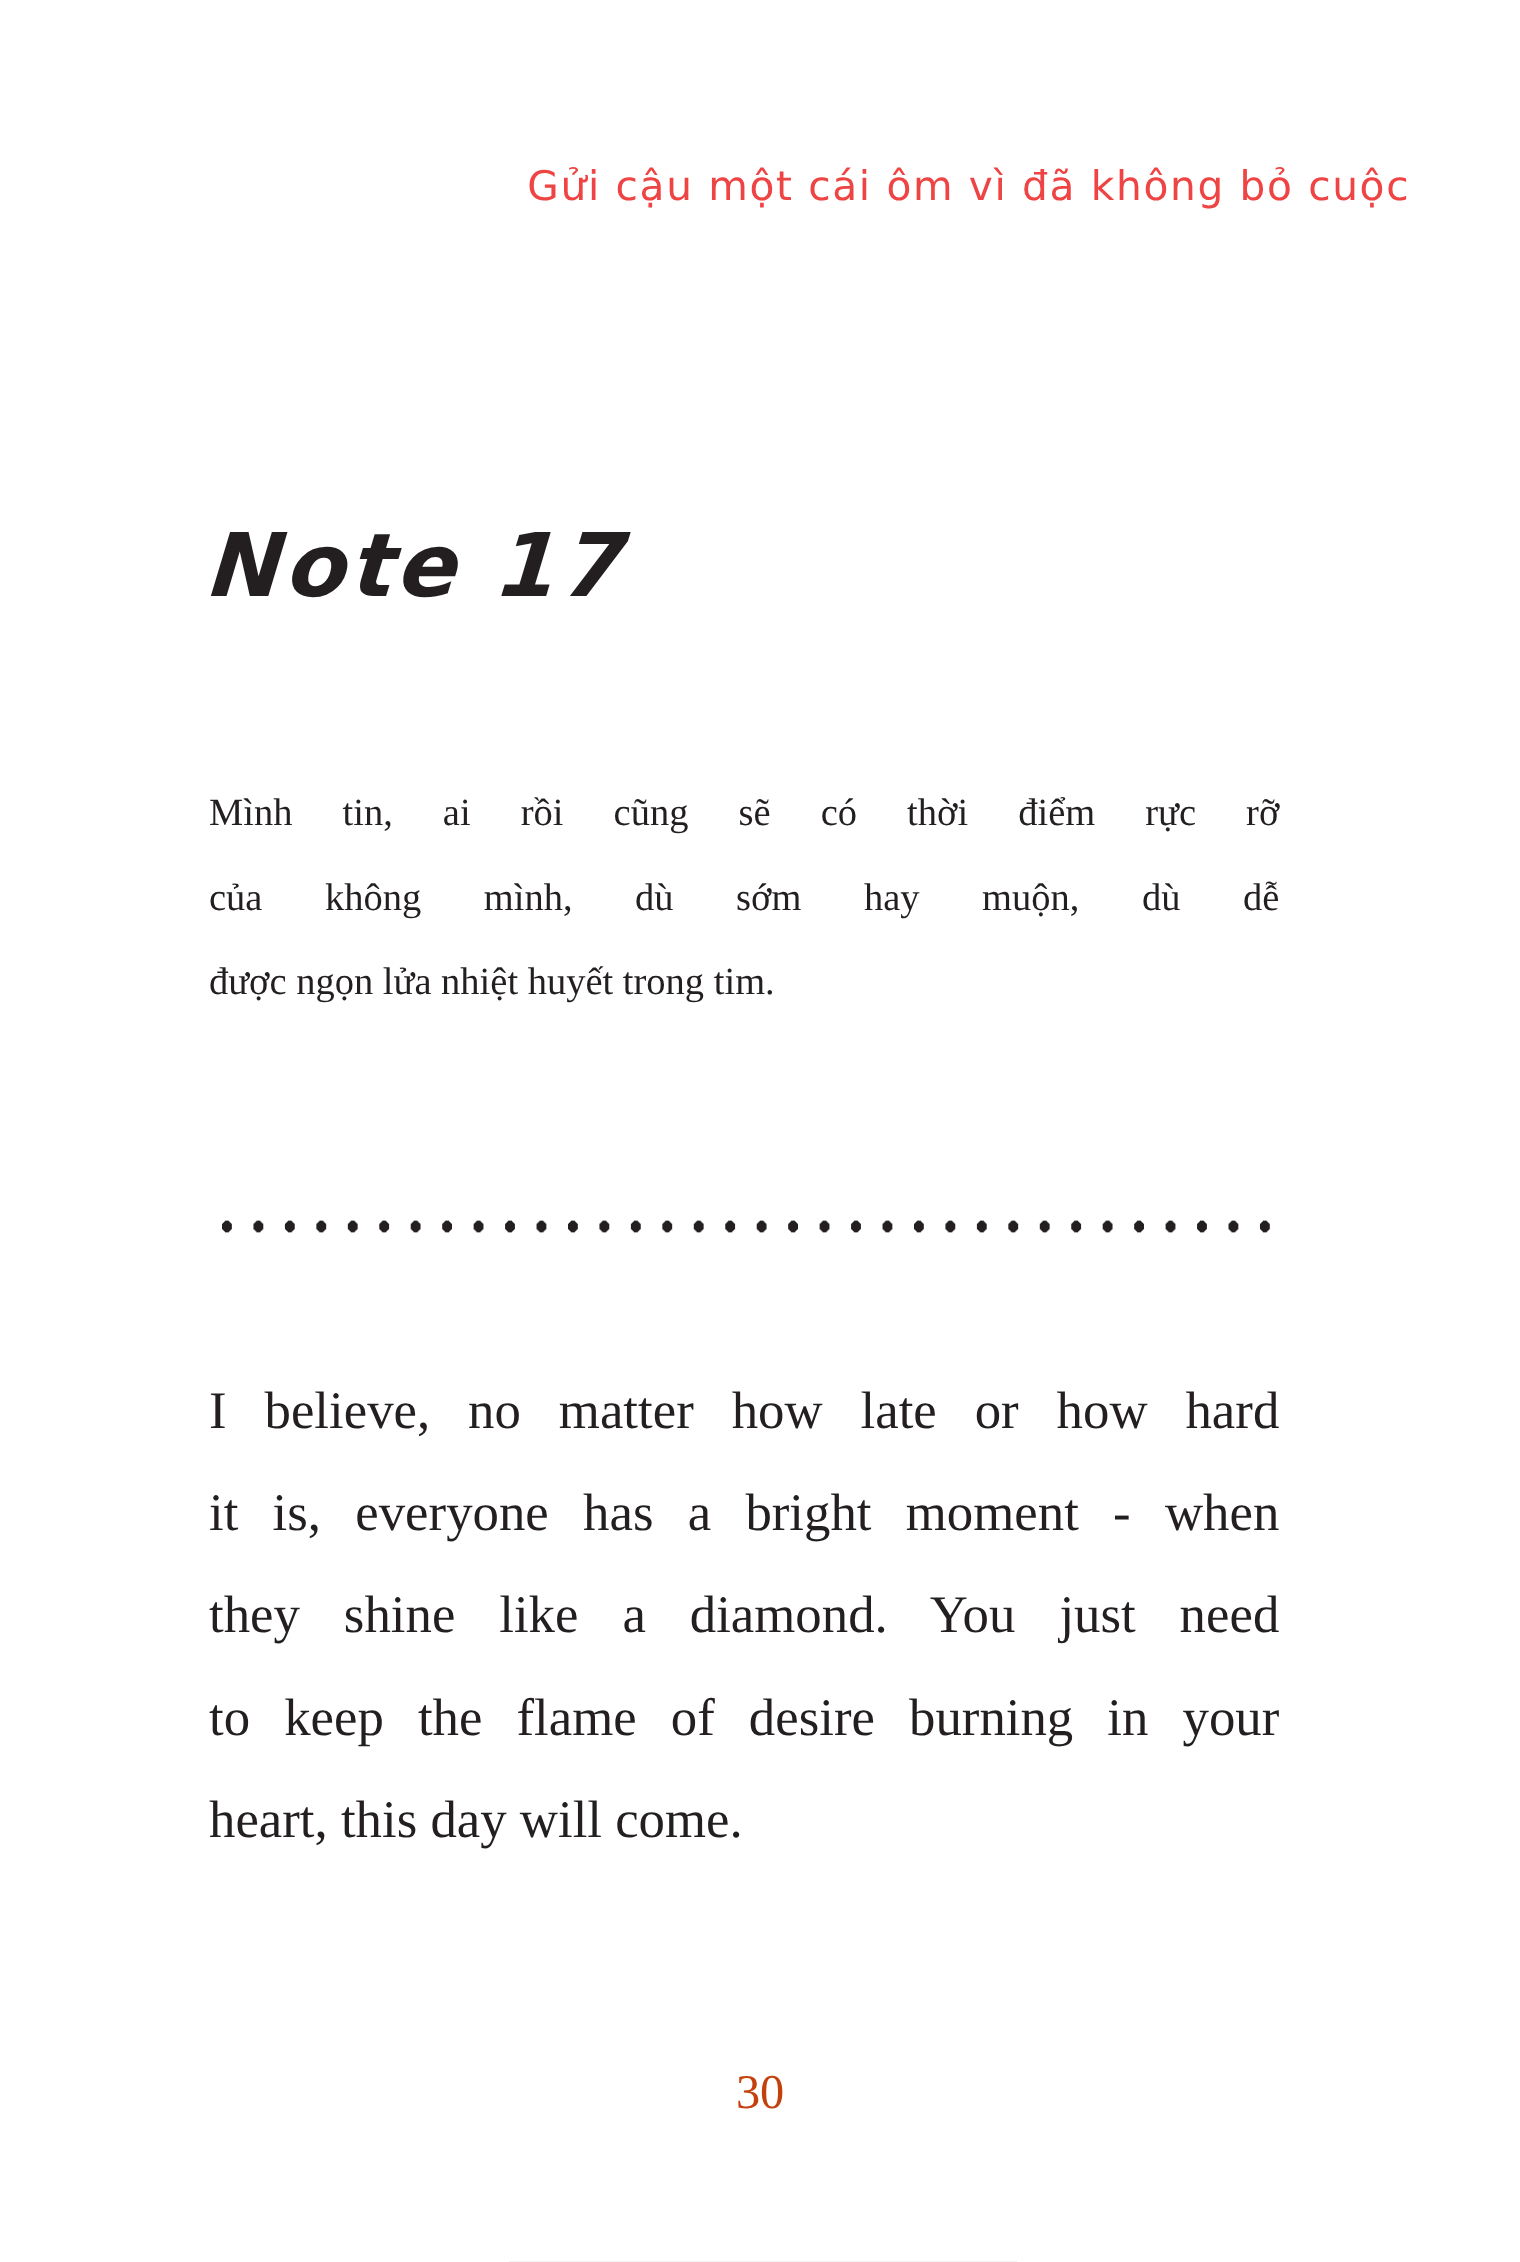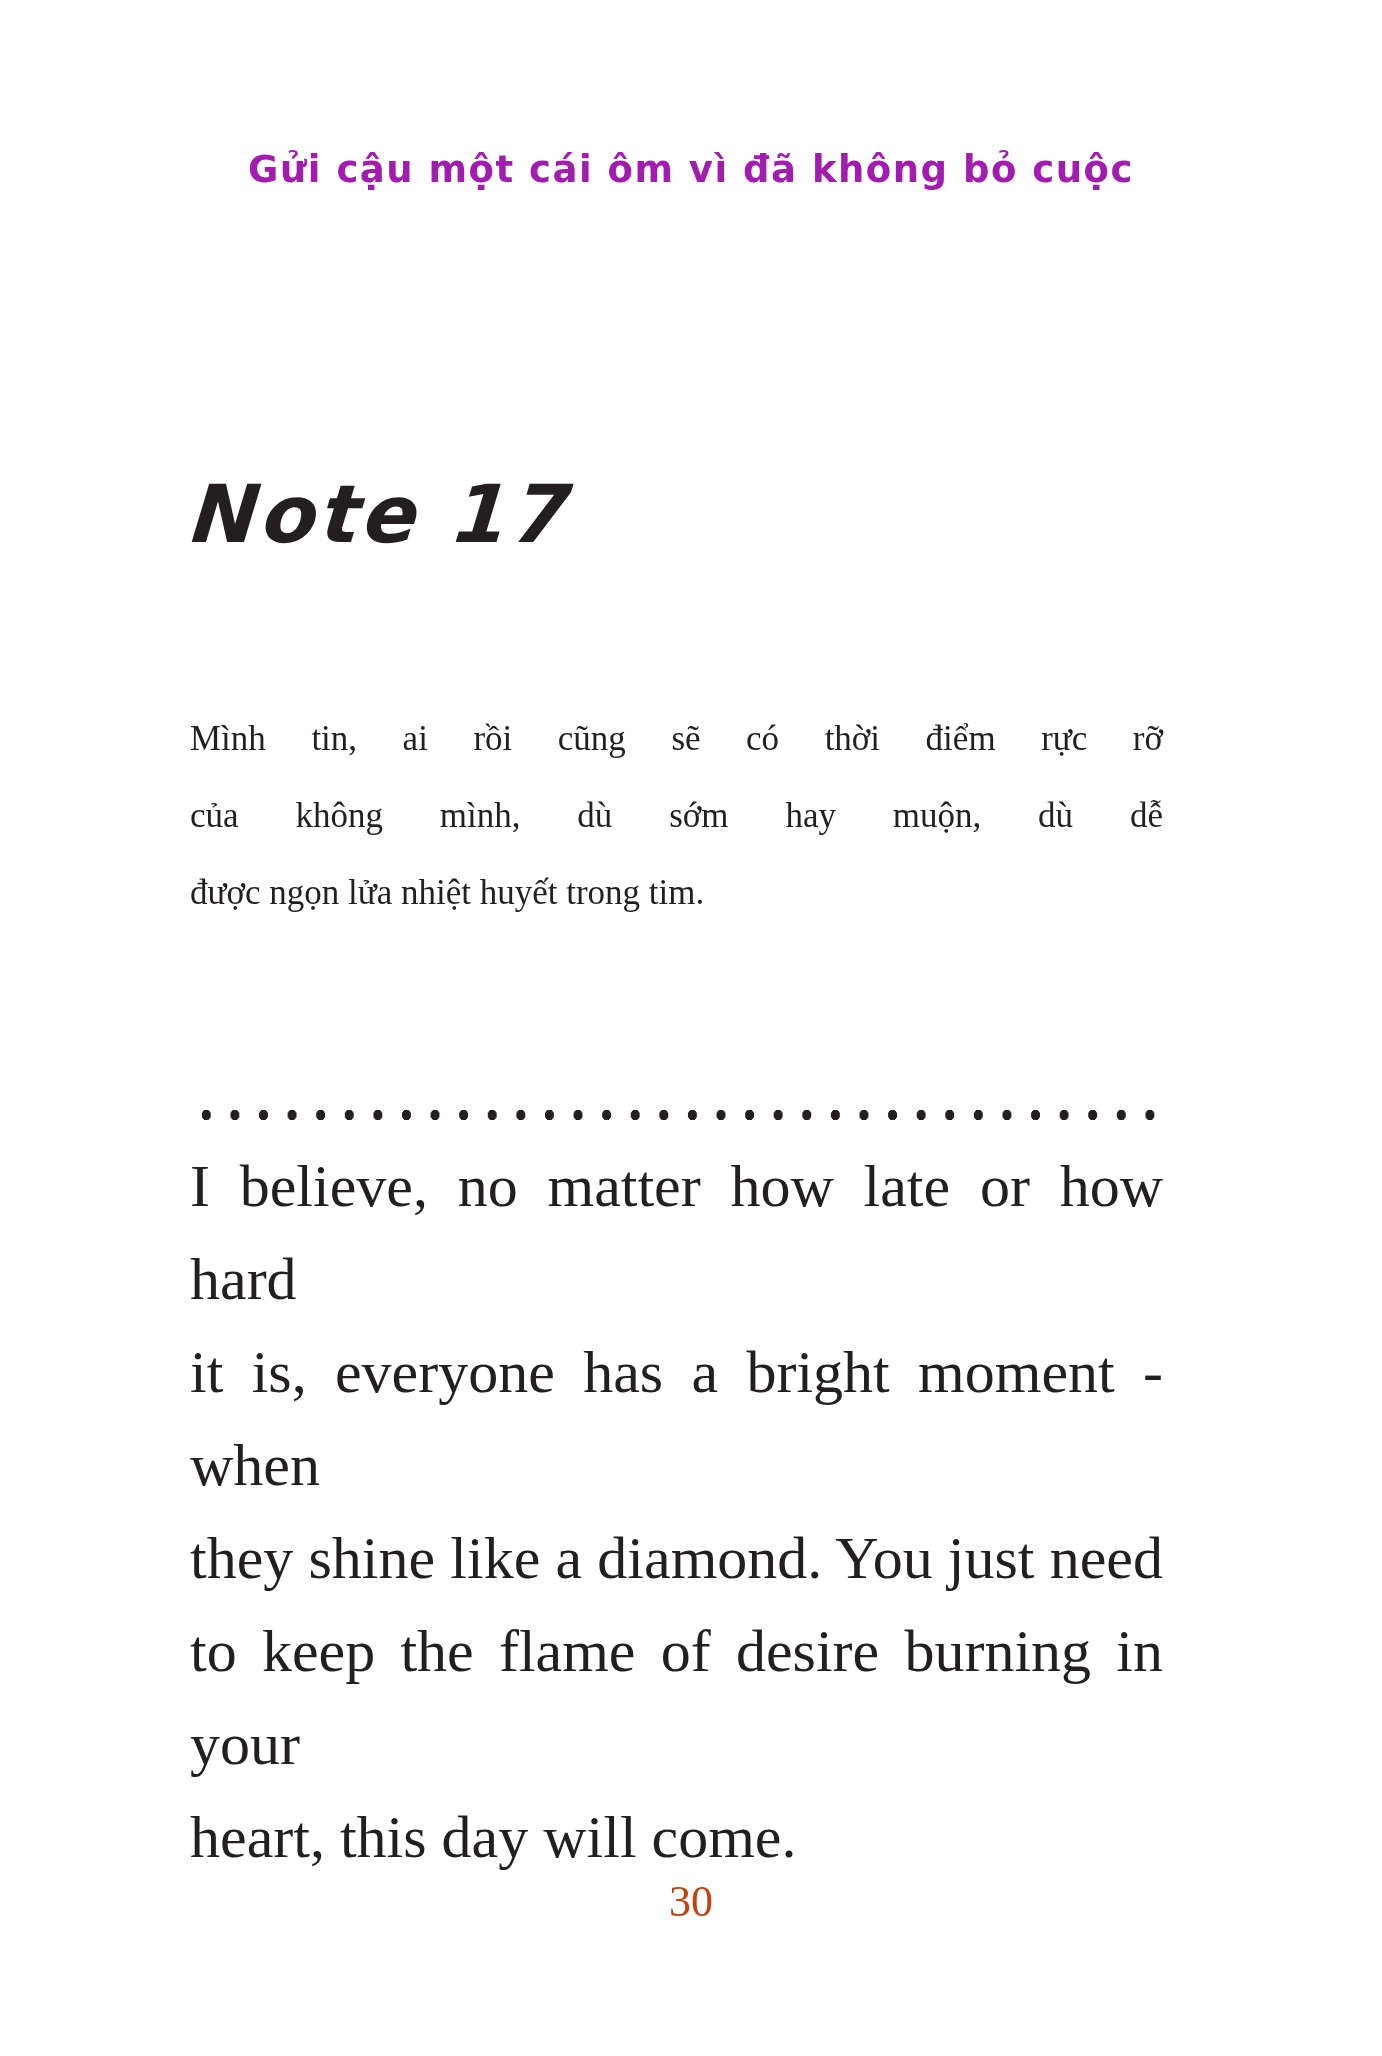--- a/index.html
+++ b/index.html
@@ -16,26 +16,26 @@
     color: #231f20;
     font-family: "Liberation Serif", serif;
     overflow: hidden;
   }
   
   .running-head {
     position: absolute;
     top: 148px;
     left: 100px;
     right: 100px;
-    text-align: center;
+    text-align: right;
     font-family: "DejaVu Sans", cursive;
     font-size: 37px;
-    font-weight: 700;
+    font-weight: 400;
     letter-spacing: 1.5px;
-    color: #a21caf;
+    color: #ef4444;
   }
   
   .note-title {
     position: absolute;
     top: 468px;
     left: 188px;
     font-family: "DejaVu Sans", cursive;
     font-style: italic;
     font-size: 80px;
     font-weight: 600;
@@ -48,22 +48,22 @@
     position: absolute;
     left: 190px;
     width: 973px;
   }
   .para-vn {
     top: 700px;
     font-size: 35px;
     line-height: 77px;
   }
   .para-en {
-    top: 1140px;
-    font-size: 60px;
+    top: 1236px;
+    font-size: 48px;
     line-height: 93px;
   }
   .para .line {
     text-align: justify;
     text-align-last: justify;
   }
   .para .line.last {
     text-align: justify;
     text-align-last: left;
   }

